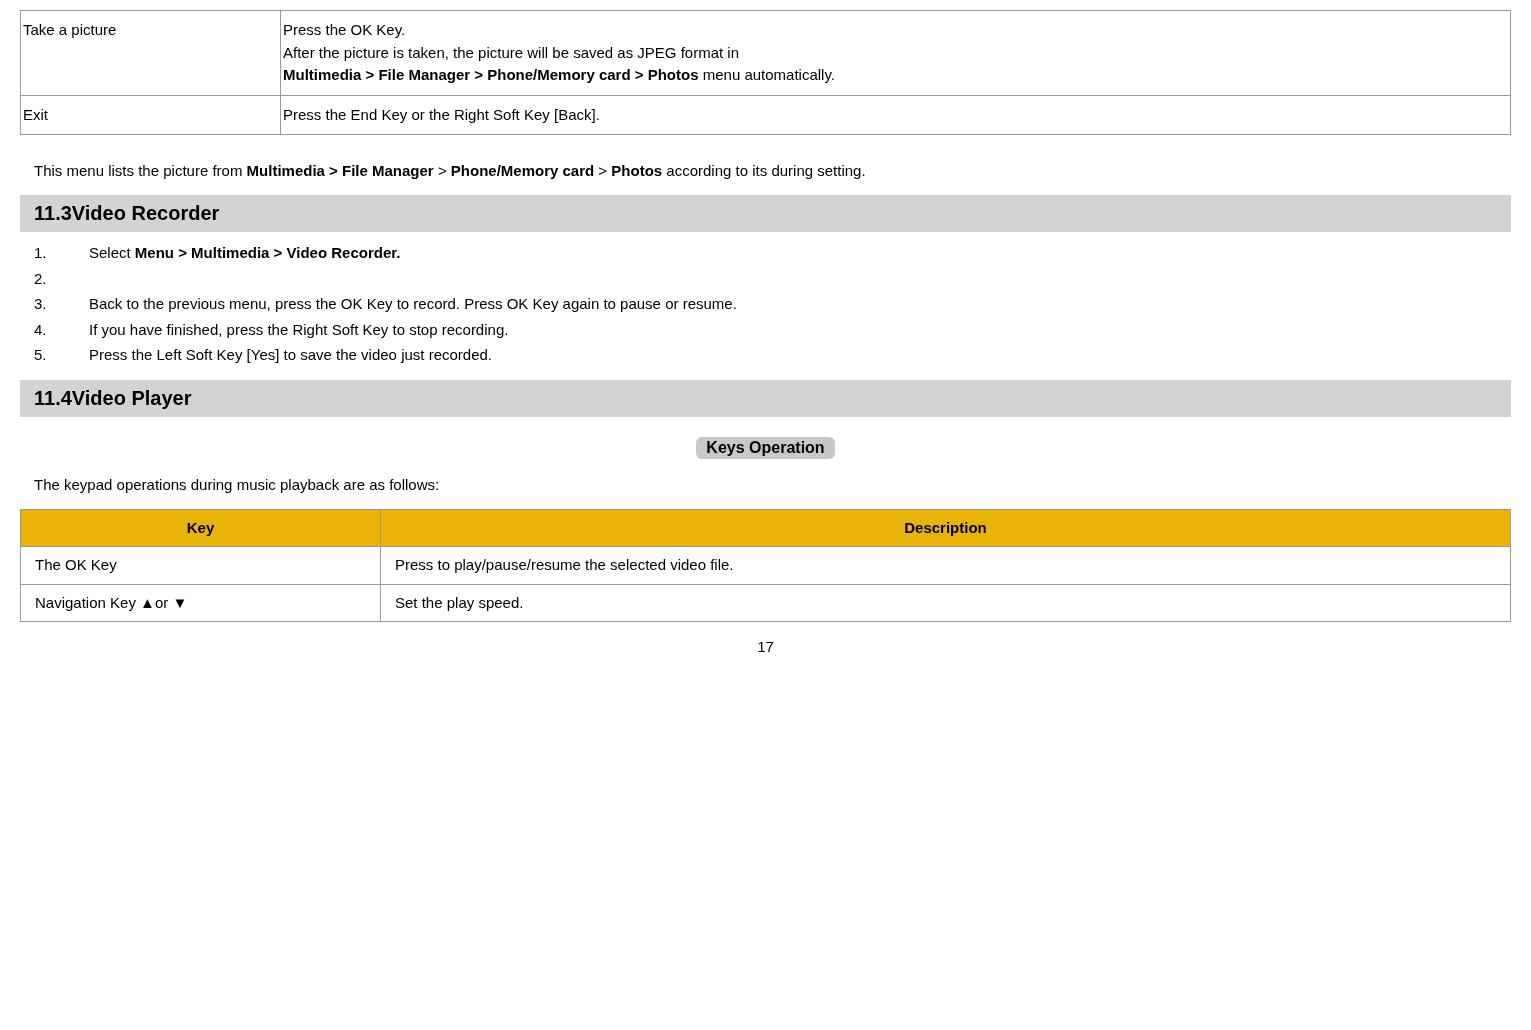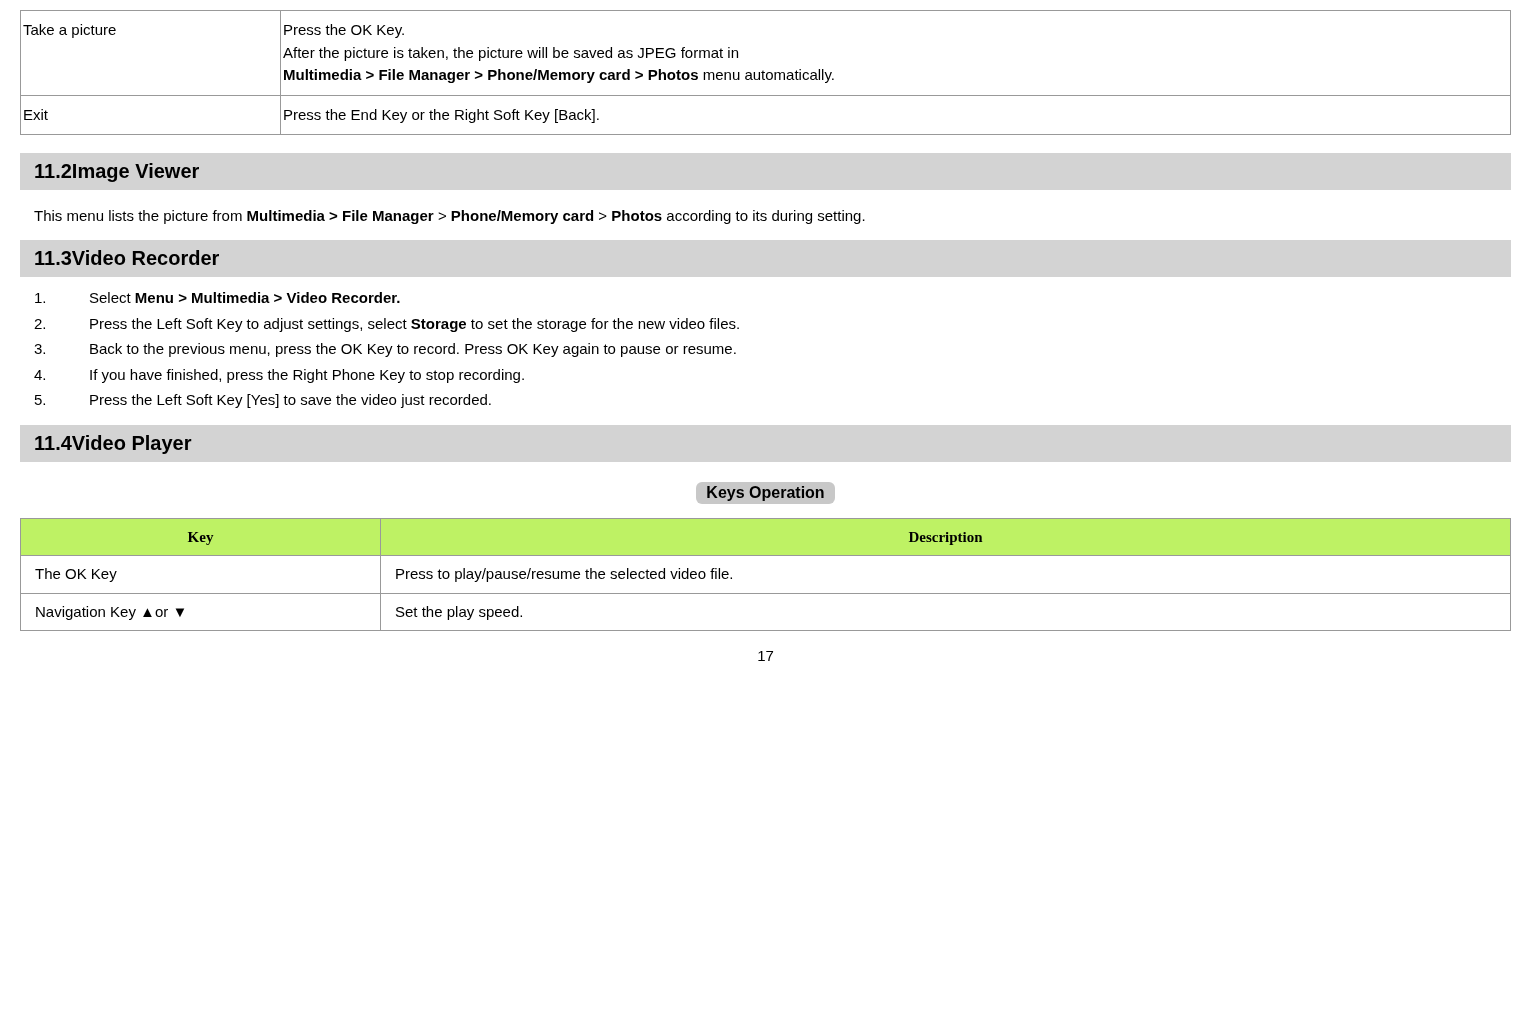--- a/index.html
+++ b/index.html
@@ -111,22 +111,21 @@
     .bottom-table td, .bottom-table th {
       border: 1px solid #999;
       padding: 7px 14px;
       vertical-align: top;
       line-height: 1.5;
       font-size: 15px;
     }
 
     .bottom-table thead th {
       font-weight: bold;
-      background: #bef264;
-      font-family: Liberation Serif, serif;
+      background: #eab308;
     }
 
     .bottom-table thead th:first-child {
       width: 360px;
     }
 
     
     .page-number {
       text-align: center;
       margin-top: 16px;
@@ -154,61 +153,58 @@
         </td>
       </tr>
       <tr>
         <td>Exit</td>
         <td>Press the End Key or the Right Soft Key [Back].</td>
       </tr>
     </tbody>
   </table>
 
   <div>
-    <div class="section-header">11.2Image Viewer</div>
     <div class="section-content">
       <span>This menu lists the picture from </span><b>Multimedia &gt; File Manager</b><span> &gt; </span><b>Phone/Memory card</b><span> &gt; </span><b>Photos</b><span> according to its during setting.</span>
     </div>
   </div>
 
   <div>
     <div class="section-header">11.3Video Recorder</div>
     <ol class="num-list">
       <li>
         <span class="num">1.</span>
         <span>
           <span>Select </span><b>Menu &gt; Multimedia &gt; Video Recorder.</b>
         </span>
       </li>
       <li>
         <span class="num">2.</span>
-        <span>
-          <span>Press the Left Soft Key to adjust settings, select </span><b>Storage</b><span> to set the storage for the new video files.</span>
-        </span>
       </li>
       <li>
         <span class="num">3.</span>
         <span>Back to the previous menu, press the OK Key to record. Press OK Key again to pause or resume.</span>
       </li>
       <li>
         <span class="num">4.</span>
-        <span>If you have finished, press the Right Phone Key to stop recording.</span>
+        <span>If you have finished, press the Right Soft Key to stop recording.</span>
       </li>
       <li>
         <span class="num">5.</span>
         <span>Press the Left Soft Key [Yes] to save the video just recorded.</span>
       </li>
     </ol>
   </div>
 
   <div>
     <div class="section-header">11.4Video Player</div>
     <div class="keys-operation-wrapper">
       <span class="keys-operation-heading">Keys Operation</span>
     </div>
+    <div class="keypad-intro">The keypad operations during music playback are as follows:</div>
 
     <table class="bottom-table">
       <thead>
         <tr>
           <th>Key</th>
           <th>Description</th>
         </tr>
       </thead>
       <tbody>
         <tr>

